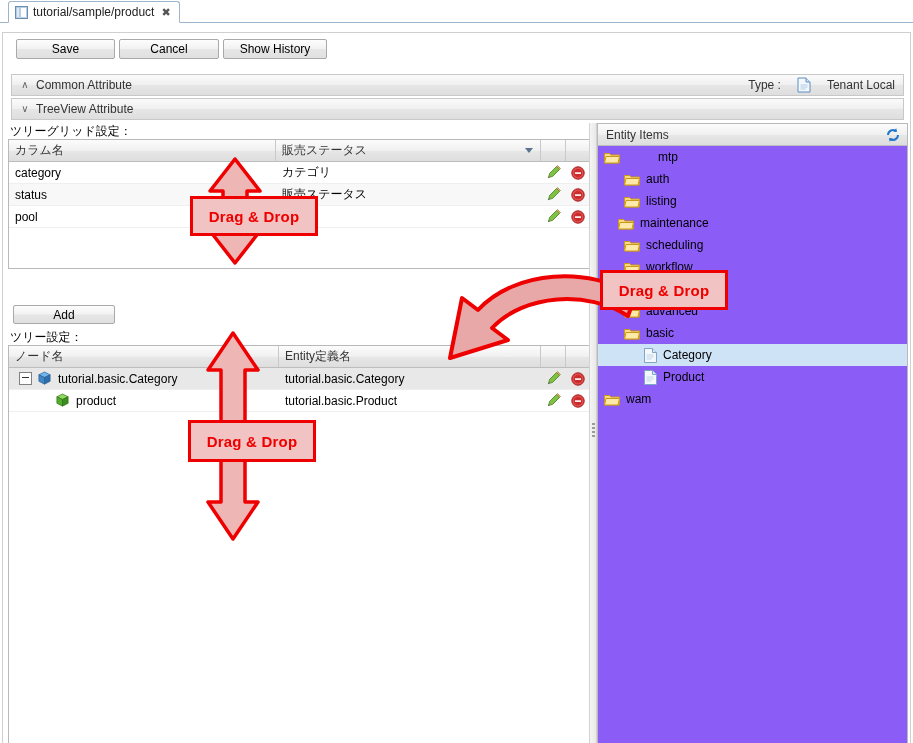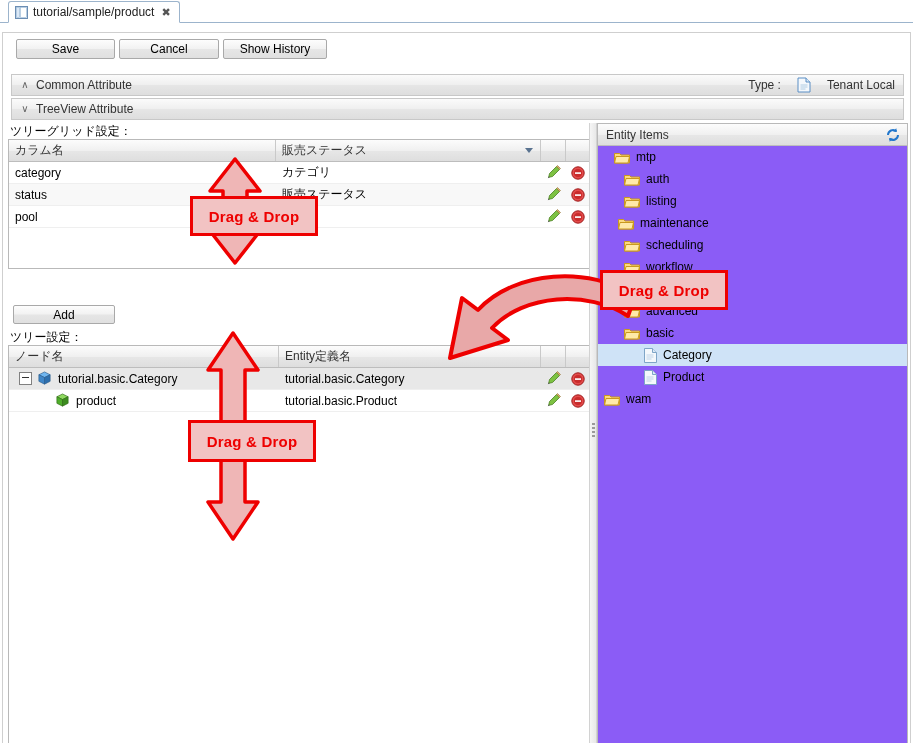--- a/index.html
+++ b/index.html
@@ -481,21 +481,21 @@
         <div class="tree-head">
           <span>Entity Items</span>
           <svg class="refresh-icon" viewBox="0 0 16 16">
             <path d="M3 8 a5 5 0 0 1 8.3 -3.7" fill="none" stroke="#2277cc" stroke-width="2"></path>
             <path d="M13 8 a5 5 0 0 1 -8.3 3.7" fill="none" stroke="#2277cc" stroke-width="2"></path>
             <path d="M11.3 1.2 l0.6 3.9 -3.9 -0.6 z" fill="#2277cc"></path>
             <path d="M4.7 14.8 l-0.6 -3.9 3.9 0.6 z" fill="#2277cc"></path>
           </svg>
         </div>
 
-        <div class="tnode" style="padding-left:16px;">
+        <div class="tnode" style="padding-left:6px;gap:32px;">
           <svg class="folder" viewBox="0 0 16 13">
               <path d="M0.5 2.5 h5 l1.5 1.5 h8.5 v8 h-15 z" fill="#fcd97e" stroke="#c9991f"></path>
               <path d="M2 5.5 h13.5 l-1.5 6.5 h-13.5 z" fill="#ffe9a8" stroke="#c9991f"></path>
             </svg>
           <span>mtp</span>
         </div>
         <div class="tnode" style="padding-left:26px;">
           <svg class="folder" viewBox="0 0 16 13">
               <path d="M0.5 2.5 h5 l1.5 1.5 h8.5 v8 h-15 z" fill="#fcd97e" stroke="#c9991f"></path>
               <path d="M2 5.5 h13.5 l-1.5 6.5 h-13.5 z" fill="#ffe9a8" stroke="#c9991f"></path>

